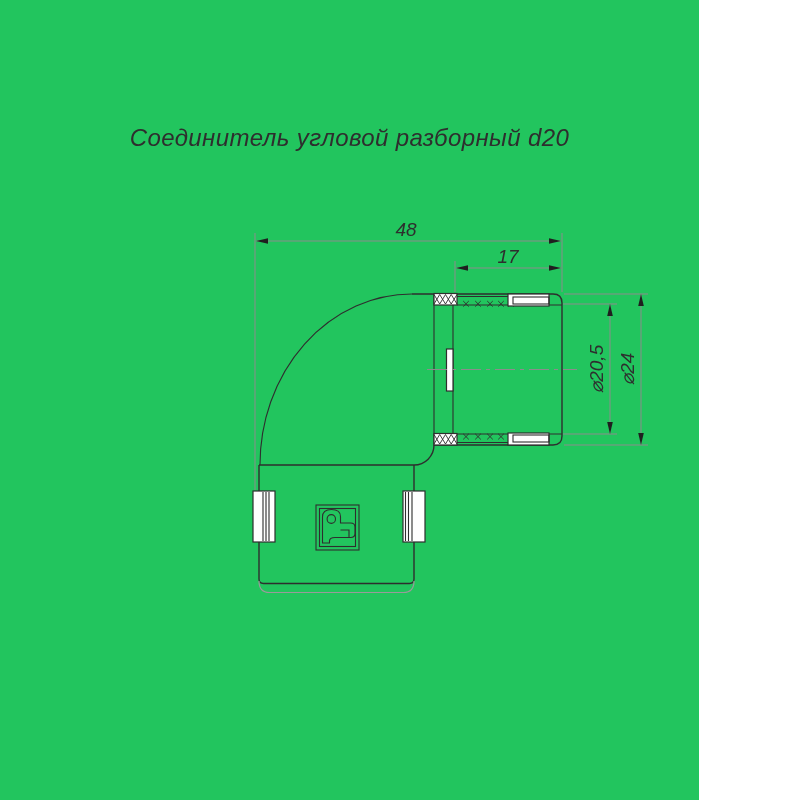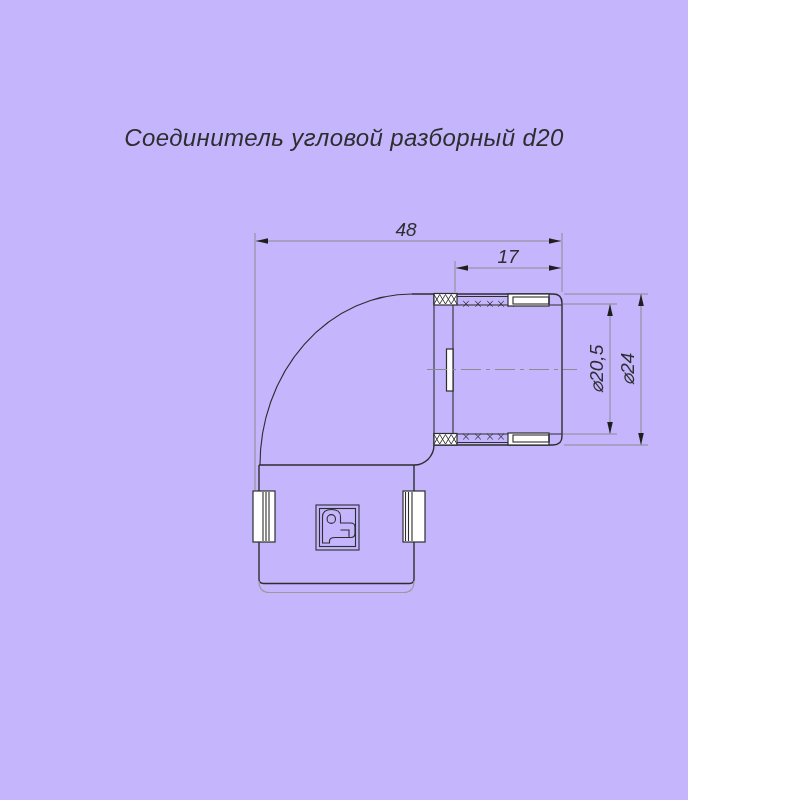--- a/index.html
+++ b/index.html
@@ -1,21 +1,22 @@
 <!DOCTYPE html>
 <html><head>
 <meta charset="utf-8">
 <style>
   html,body{margin:0;padding:0;background:#fff;}
   .page{
     position:relative;
     width:688px;height:800px;
-    background:#c4b5fd;
+    background:#22c55e;
     font-family:"Liberation Sans", sans-serif;
     overflow:hidden;
+    padding-left:11px;
   }
   .title{
     position:absolute;
     top:124px;left:0;width:100%;
     text-align:center;
     font-style:italic;
     font-size:24px;
     letter-spacing:0.4px;
     color:#2e2e2e;
   }

